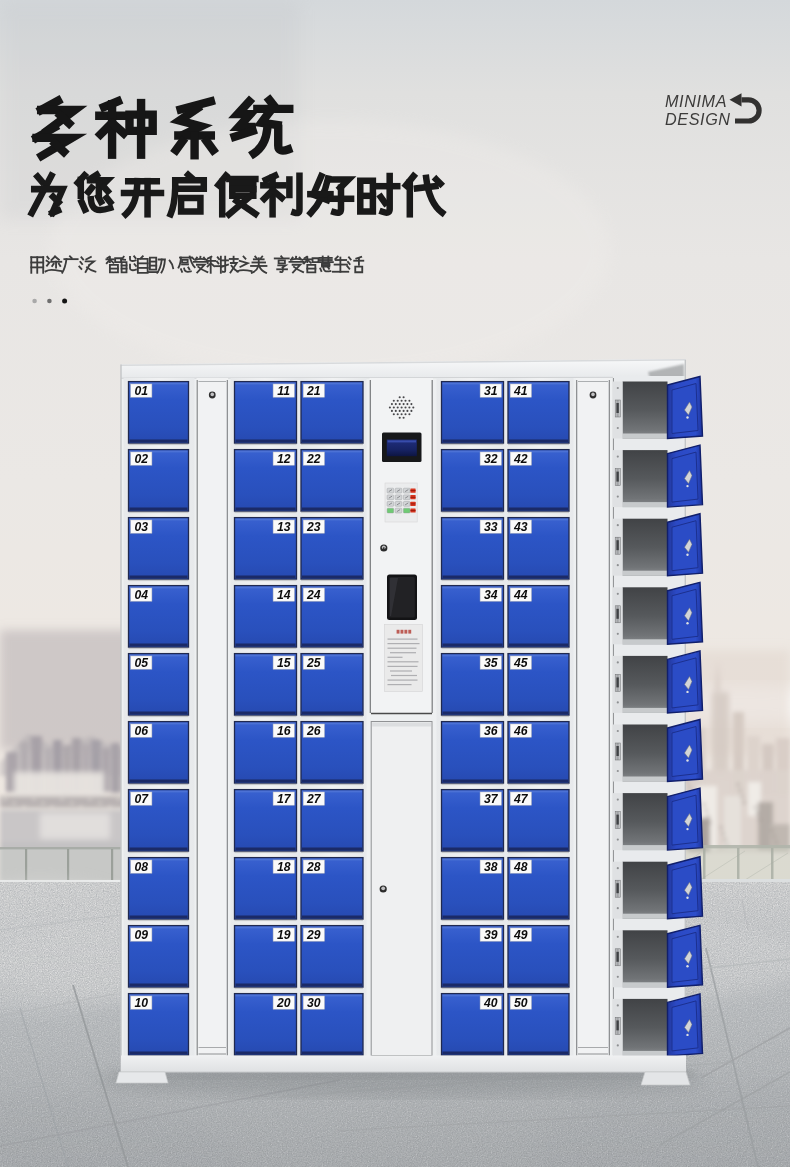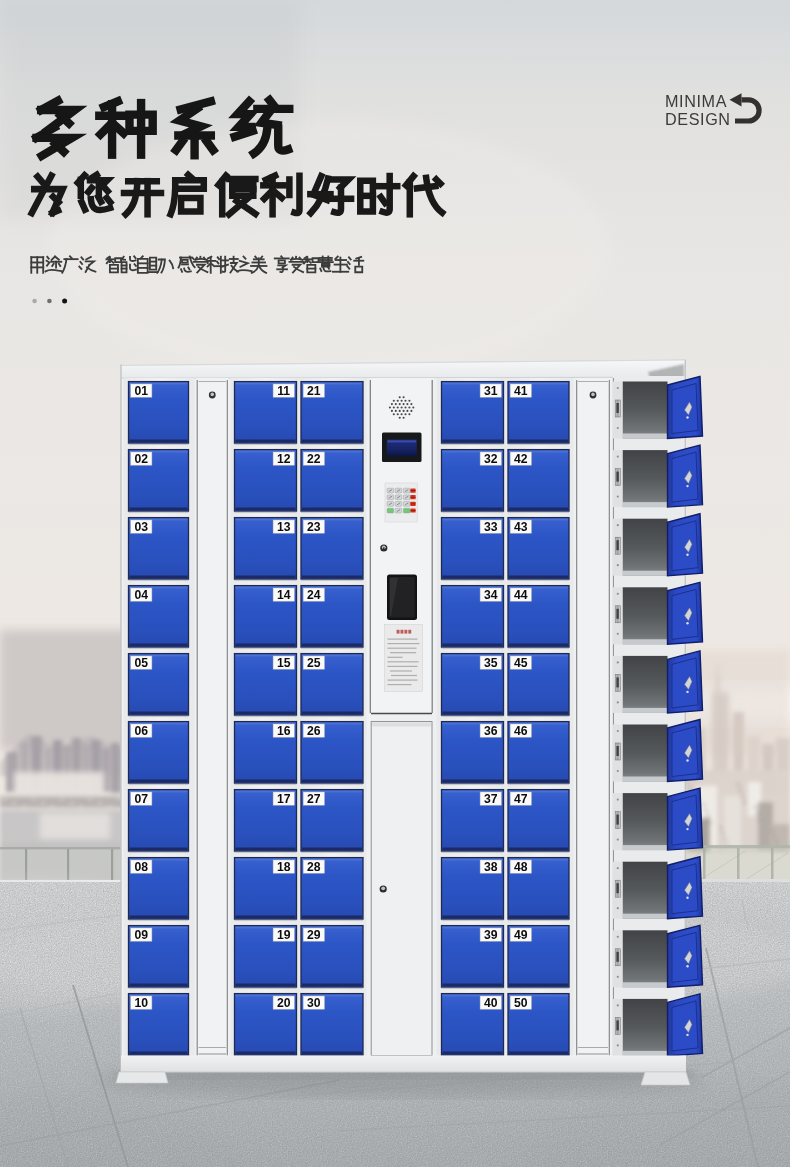--- a/index.html
+++ b/index.html
@@ -1,14 +1,14 @@
 <!DOCTYPE html>
 <html><head><meta charset="utf-8"><title>locker</title><style>
 html,body{margin:0;padding:0;background:#e9e7e5;}
-#page{position:relative;width:790px;height:1167px;overflow:hidden;font-family:"Liberation Sans",sans-serif;}
+#page{position:relative;width:790px;height:1167px;overflow:hidden;font-family:"Liberation Sans",sans-serif;font-style:italic;}
 </style></head><body>
 <div id="page">
 <svg width="790" height="1167" viewBox="0 0 790 1167">
 <defs>
 <linearGradient id="sky" x1="0" y1="0" x2="0" y2="1">
  <stop offset="0" stop-color="#d4d8db"></stop>
           <stop offset="0.10" stop-color="#e0e0df"></stop>
  <stop offset="0.28" stop-color="#e8e6e4"></stop>
           <stop offset="0.52" stop-color="#ebe8e5"></stop>
  <stop offset="0.75" stop-color="#eee8e2"></stop>

